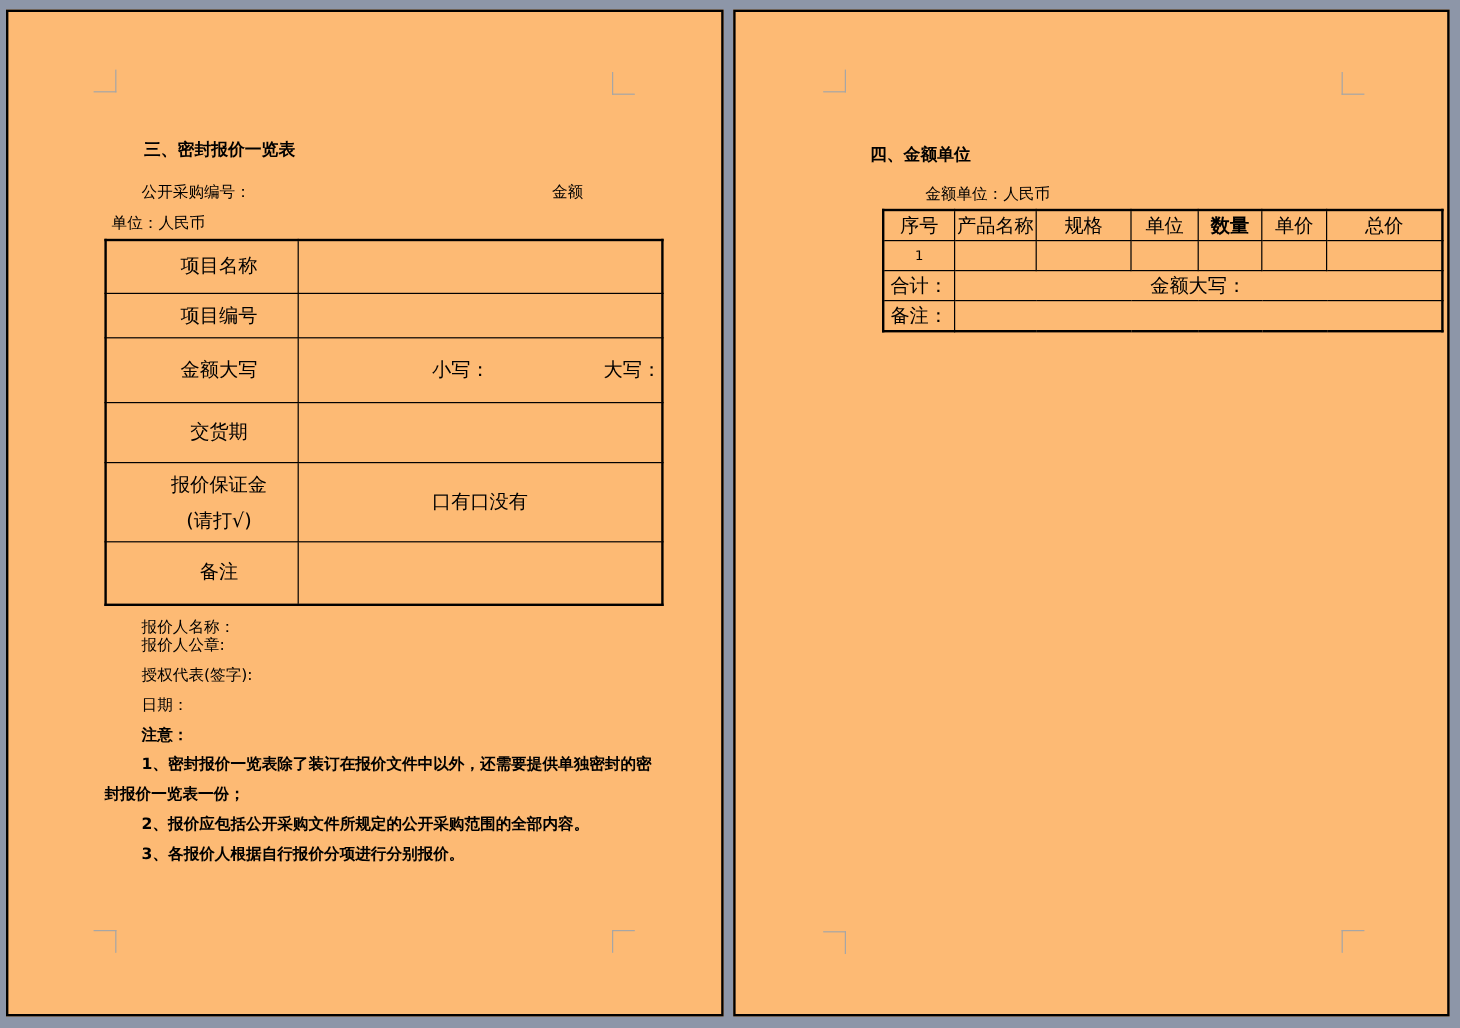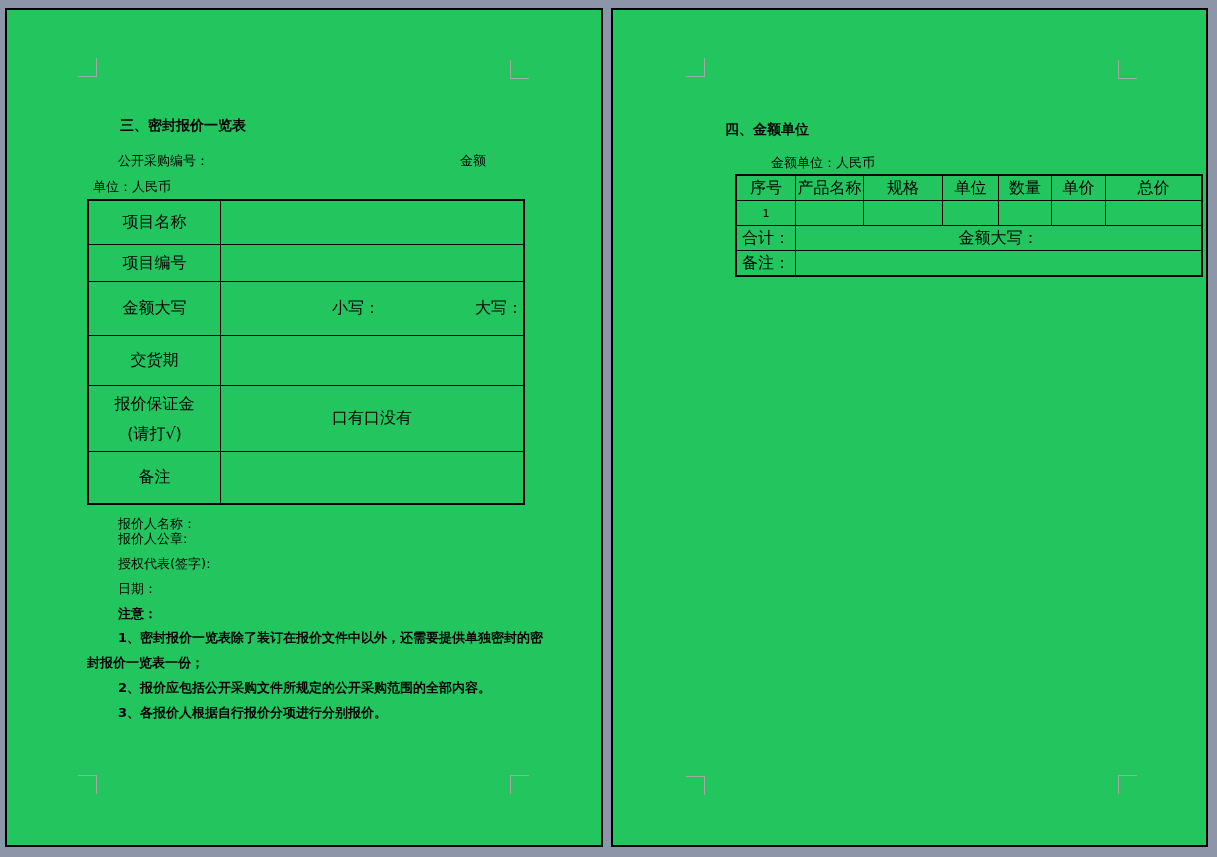--- a/index.html
+++ b/index.html
@@ -6,21 +6,21 @@
   body {
     width:1217px; height:857px;
     background:#8d96a8;
     position:relative;
     font-family:"DejaVu Sans", sans-serif;
     color:#000;
     overflow:hidden;
   }
   .page {
     position:absolute;
-    background:#22c55e;
+    background:#fdba74;
     border:2px solid #000;
     box-sizing:border-box;
   }
   #page-left  { left:5px;   top:8px; width:598px; height:839px; }
   #page-right { left:611px; top:8px; width:597px; height:839px; }
 
   .abs { position:absolute; white-space:nowrap; }
   .t   { font-size:13px; line-height:15px; }
   .title { font-size:14px; line-height:16px; font-weight:bold; }
   .bold  { font-weight:bold; }
@@ -41,36 +41,36 @@
   table.doc td {
     border:1px solid #000;
     font-size:16px;
     text-align:center;
     vertical-align:middle;
     padding:0;
     overflow:hidden;
   }
   
   #tbl-left { left:80px; top:189px; width:433px; }
-  #tbl-left td.lab { width:131px; }
+  #tbl-left td.lab { width:131px;padding-left:28px; }
   #tbl-left td.val { width:302px; }
   #tbl-left td.val.price { text-align:right; }
   #tbl-left td.val.price .small { padding-left:63px; }
   #tbl-left td.val.price .big   { padding-left:95px; }
   .guar-cell-line { display:block; line-height:15px; }
   .guar-cell-line + .guar-cell-line { margin-top:15px; }
 
   
   #tbl-right { left:122px; top:164px; width:458px; }
   #tbl-right td { height:24px; }
   #tbl-right .c0 { width:58px; }
   #tbl-right .c1 { width:67px; }
   #tbl-right .c2 { width:78px; }
   #tbl-right .c3 { width:55px; }
-  #tbl-right .c4 { width:52px; }
+  #tbl-right .c4 { width:52px;font-weight:bold; }
   #tbl-right .c5 { width:53px; }
   #tbl-right .c6 { width:95px; }
   #tbl-right .num { font-size:11px; }
 </style>
 </head>
 <body>
 
 <div class="page" id="page-left">
   <div class="mark tl" style="left:71px;  top:48px;"></div>
   <div class="mark tr" style="left:503px; top:50px;"></div>

